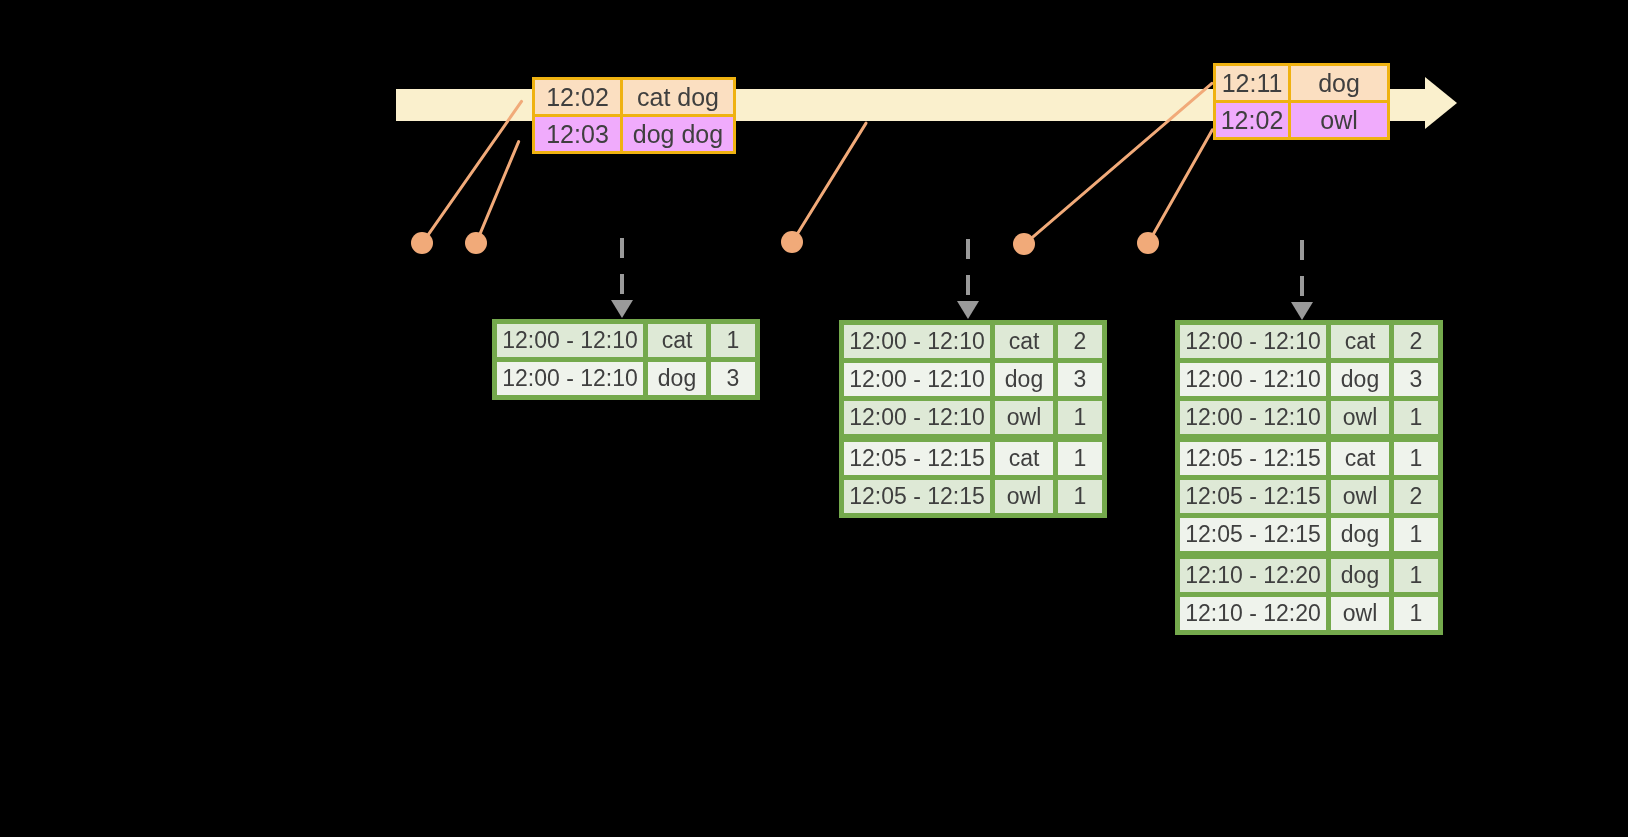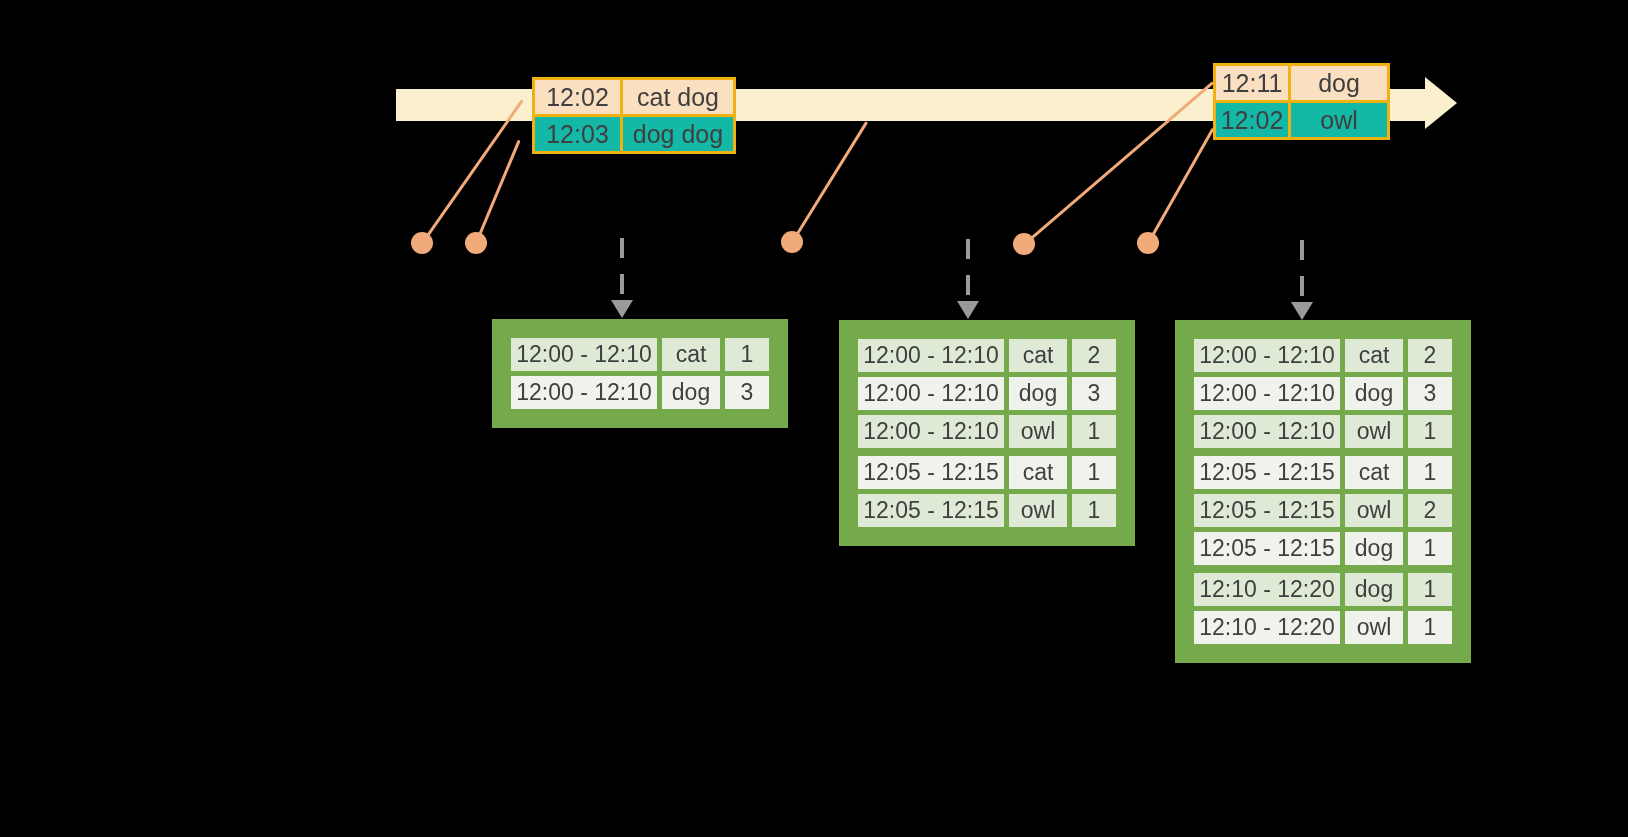--- a/index.html
+++ b/index.html
@@ -10,33 +10,33 @@
   
   .timeline-bar{position:absolute;left:396px;top:89px;width:1029px;height:32px;background:#faf0cd;}
   .timeline-head{position:absolute;left:1425px;top:77px;width:0;height:0;
     border-top:26px solid transparent;border-bottom:26px solid transparent;border-left:32px solid #faf0cd;}
   
   .etable{position:absolute;background:#efb211;padding:3px;display:flex;flex-direction:column;}
   .erow{display:grid;gap:3px;}
   .erow + .erow{margin-top:3px;}
   .ecell{height:34px;display:flex;align-items:center;justify-content:center;font-size:25px;}
   .peach{background:#fbdfc1;}
-  .cream{background:#14b8a6;}
+  .cream{background:#f0abfc;}
   .cols-a{grid-template-columns:85px 110px;}
   .cols-c{grid-template-columns:72px 96px;}
   
   .iline{position:absolute;height:3px;background:#f1aa79;transform-origin:0 50%;border-radius:2px;}
   .idot{position:absolute;width:22px;height:22px;border-radius:50%;background:#f1aa79;}
   
   .dash{position:absolute;width:4px;height:60px;
     background:repeating-linear-gradient(180deg,#9a9a9a 0 20px,transparent 20px 36px);}
   .dhead{position:absolute;width:0;height:0;
     border-left:11px solid transparent;border-right:11px solid transparent;border-top:18px solid #9a9a9a;}
   
-  .gtable{position:absolute;background:#74a94c;padding:19px;display:flex;flex-direction:column;}
+  .gtable{position:absolute;background:#74a94c;padding:5px;display:flex;flex-direction:column;}
   .grow{display:grid;grid-template-columns:146px 58px 44px;gap:5px;}
   .grow + .grow{margin-top:5px;}
   .grow.group-start{margin-top:8px;}
   .gcell{height:33px;display:flex;align-items:center;justify-content:center;font-size:23px;}
   .gdark{background:#dee9d6;}
   .glight{background:#eff3ec;}
 </style>
 </head>
 <body>
 

